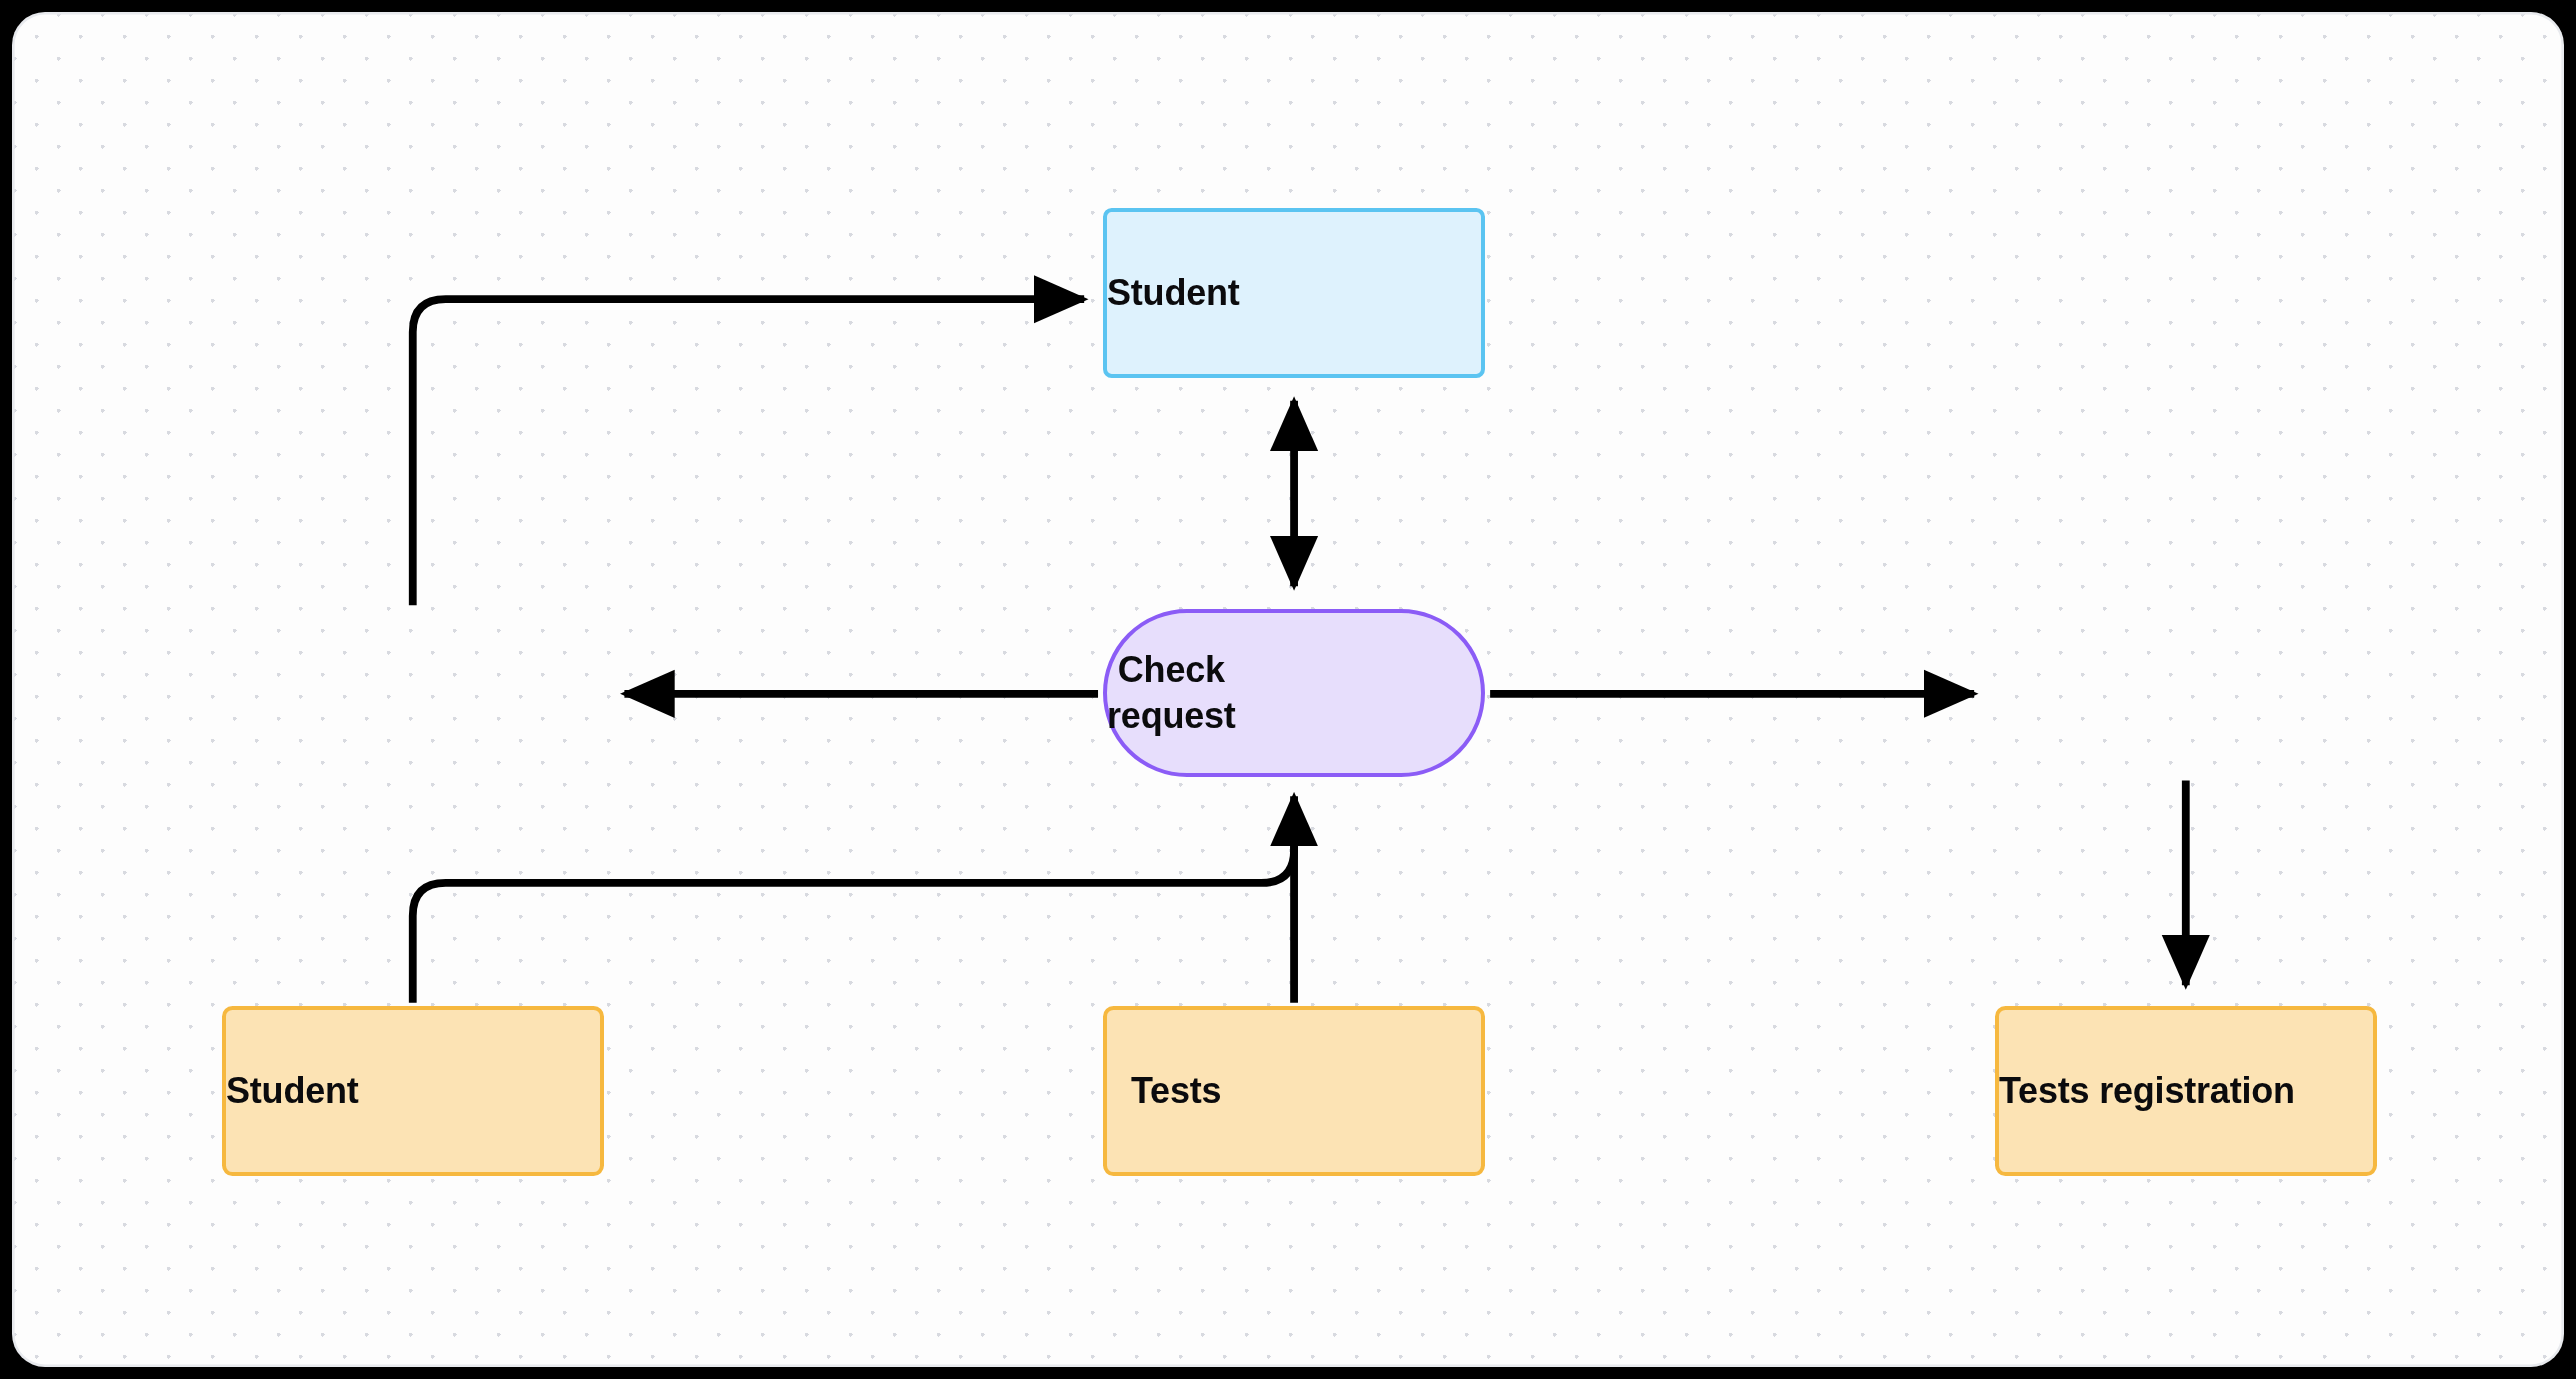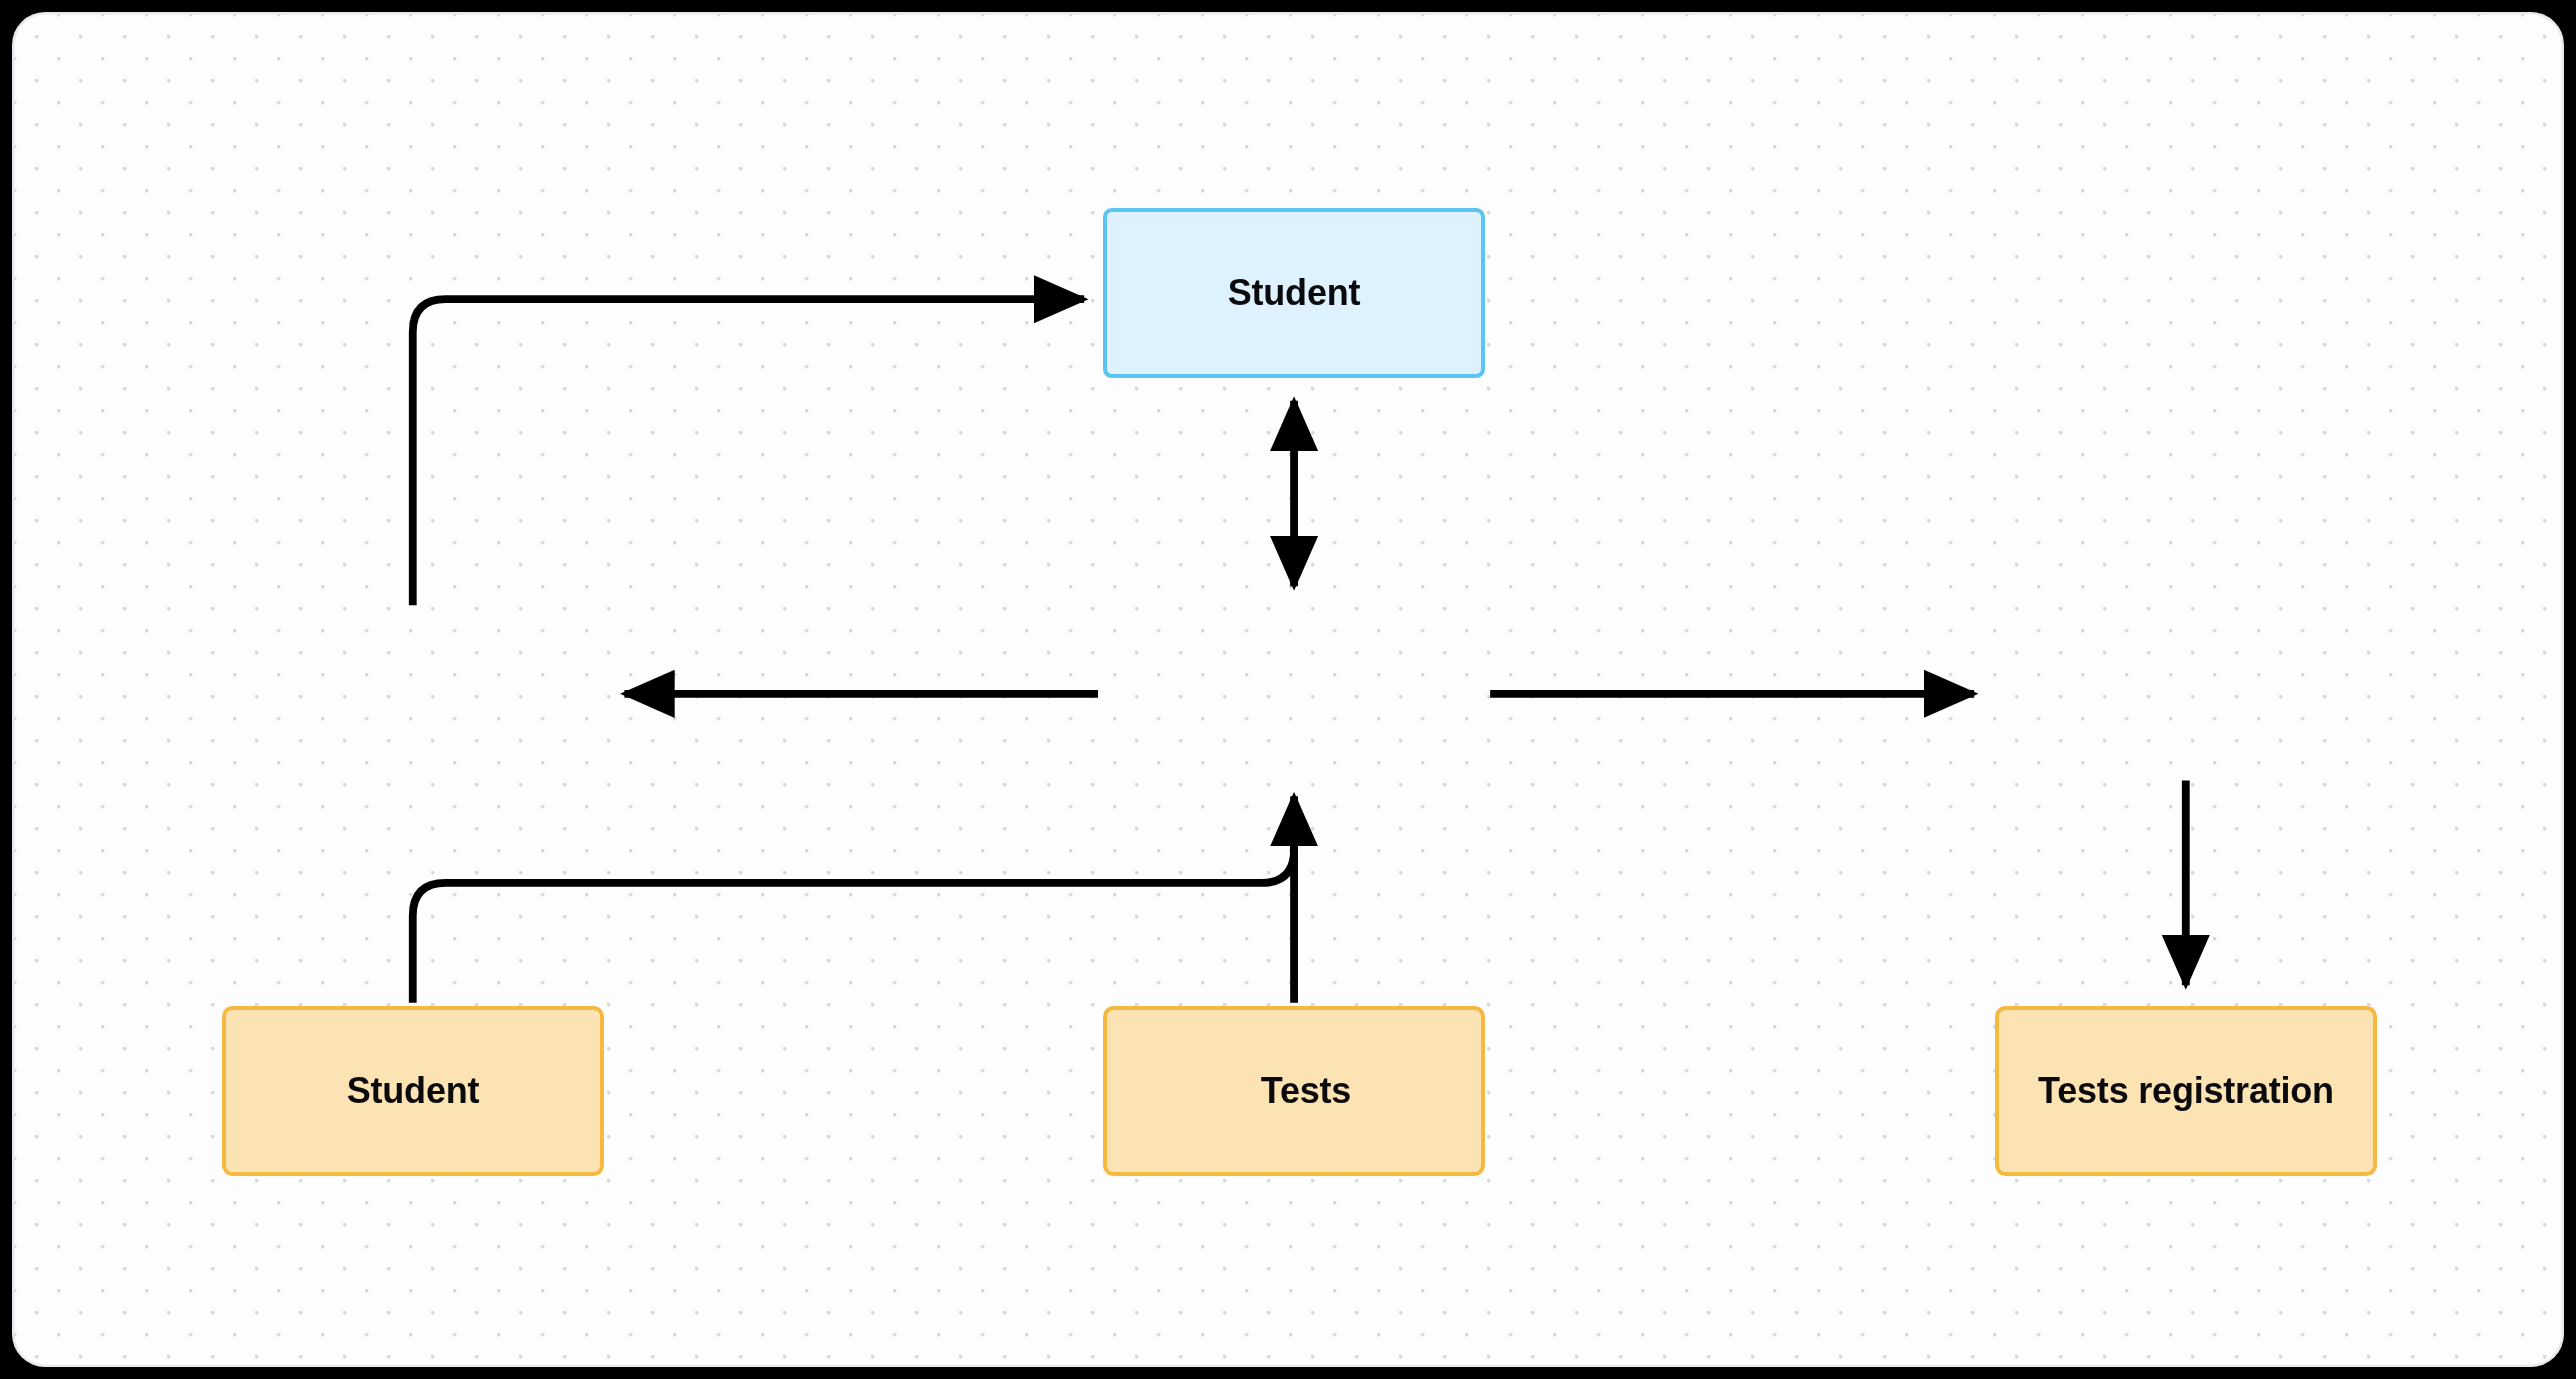--- a/index.html
+++ b/index.html
@@ -37,21 +37,20 @@
     top: 0;
     width: 2552px;
     height: 1355px;
   }
 
   .node {
     position: absolute;
     box-sizing: border-box;
     display: flex;
     align-items: center;
-    justify-content: center;
     text-align: center;
     color: #0b0b0d;
     font-weight: bold;
     line-height: 1.28;
     letter-spacing: -0.2px;
     white-space: pre-line;
   }
 
   .node-blue {
     background: #def2fd;
@@ -105,20 +104,24 @@
     <path d="M 1478 1142 L 1478 904" fill="none" stroke="#000000" stroke-width="9" marker-end="url(#arrow-end)"></path>
 
     <path d="M 2506 886 L 2506 1122" fill="none" stroke="#000000" stroke-width="9" marker-end="url(#arrow-end)"></path>
   </svg>
 
   <div class="node node-blue" style="left:1091px; top:196px; width:382px; height:170px;">
     <span>Student</span>
   </div>
 
 
+  <div class="node node-purple" style="left:1091px; top:597px; width:382px; height:168px;">
+    <span>Check
+request</span>
+  </div>
 
 
   <div class="node node-orange" style="left:210px; top:994px; width:382px; height:170px;">
     <span>Student</span>
   </div>
 
   <div class="node node-orange" style="left:1091px; top:994px; width:382px; height:170px;padding-left:24px;">
     <span>Tests</span>
   </div>
 

